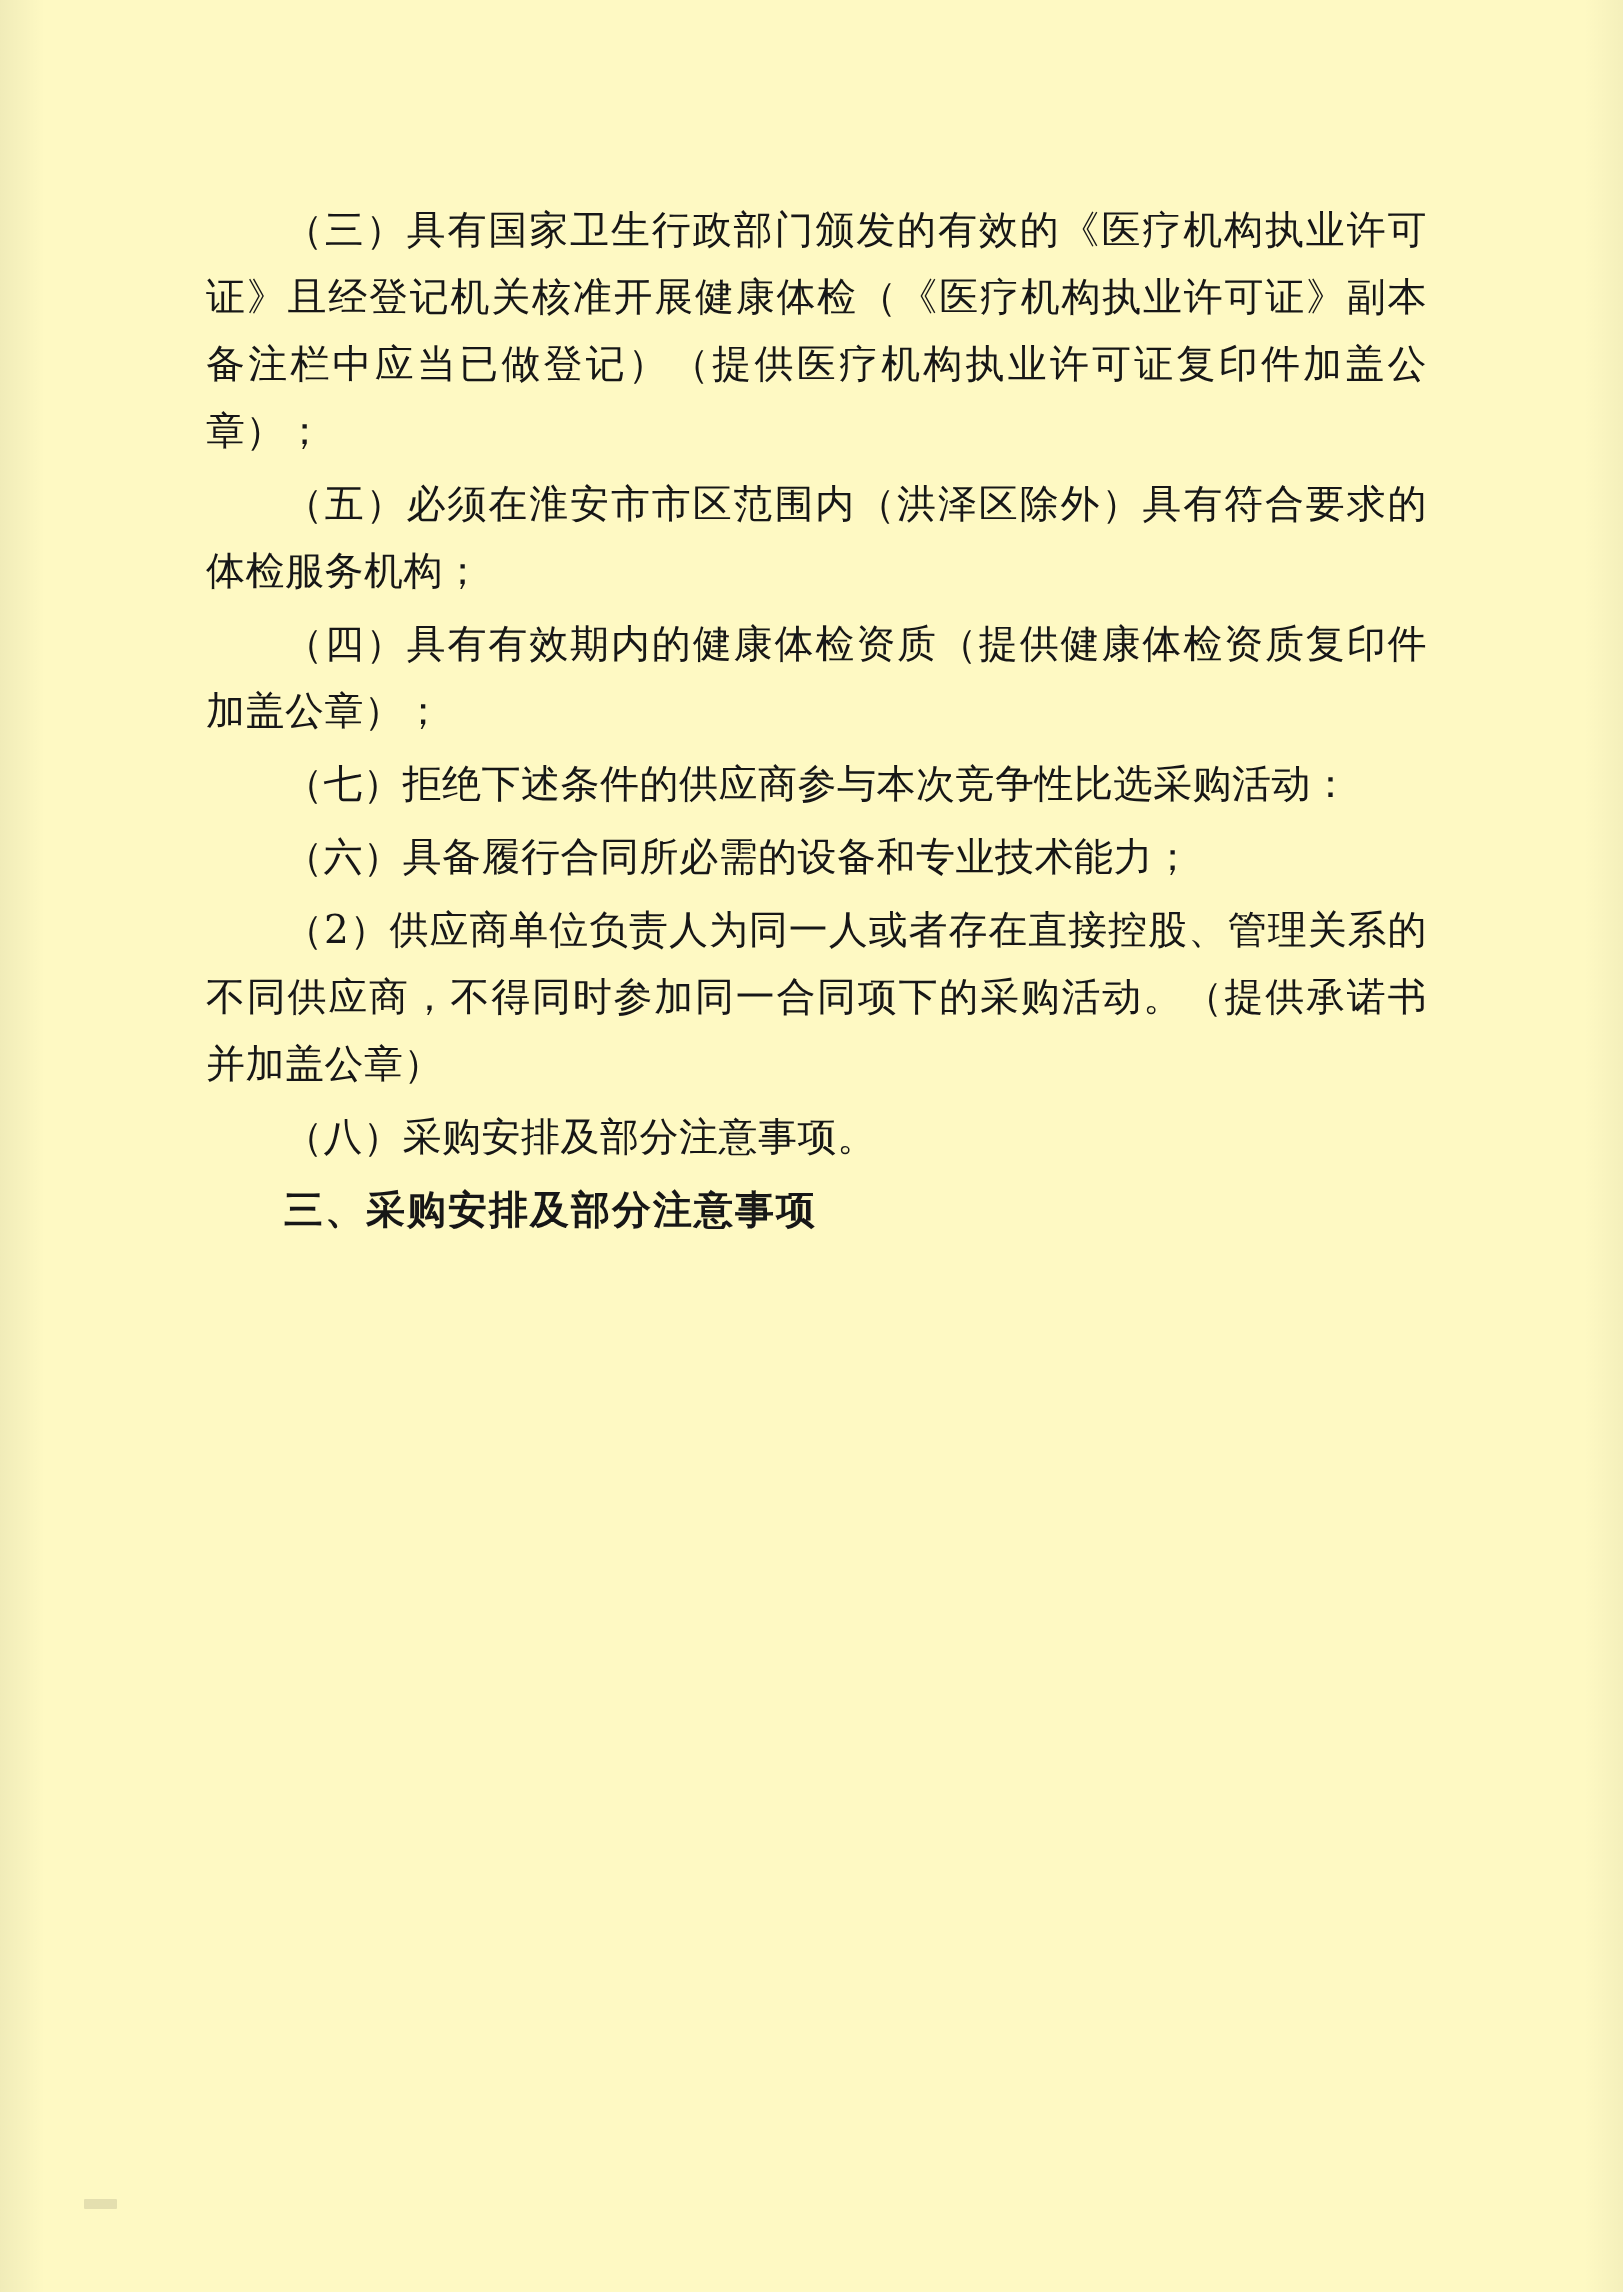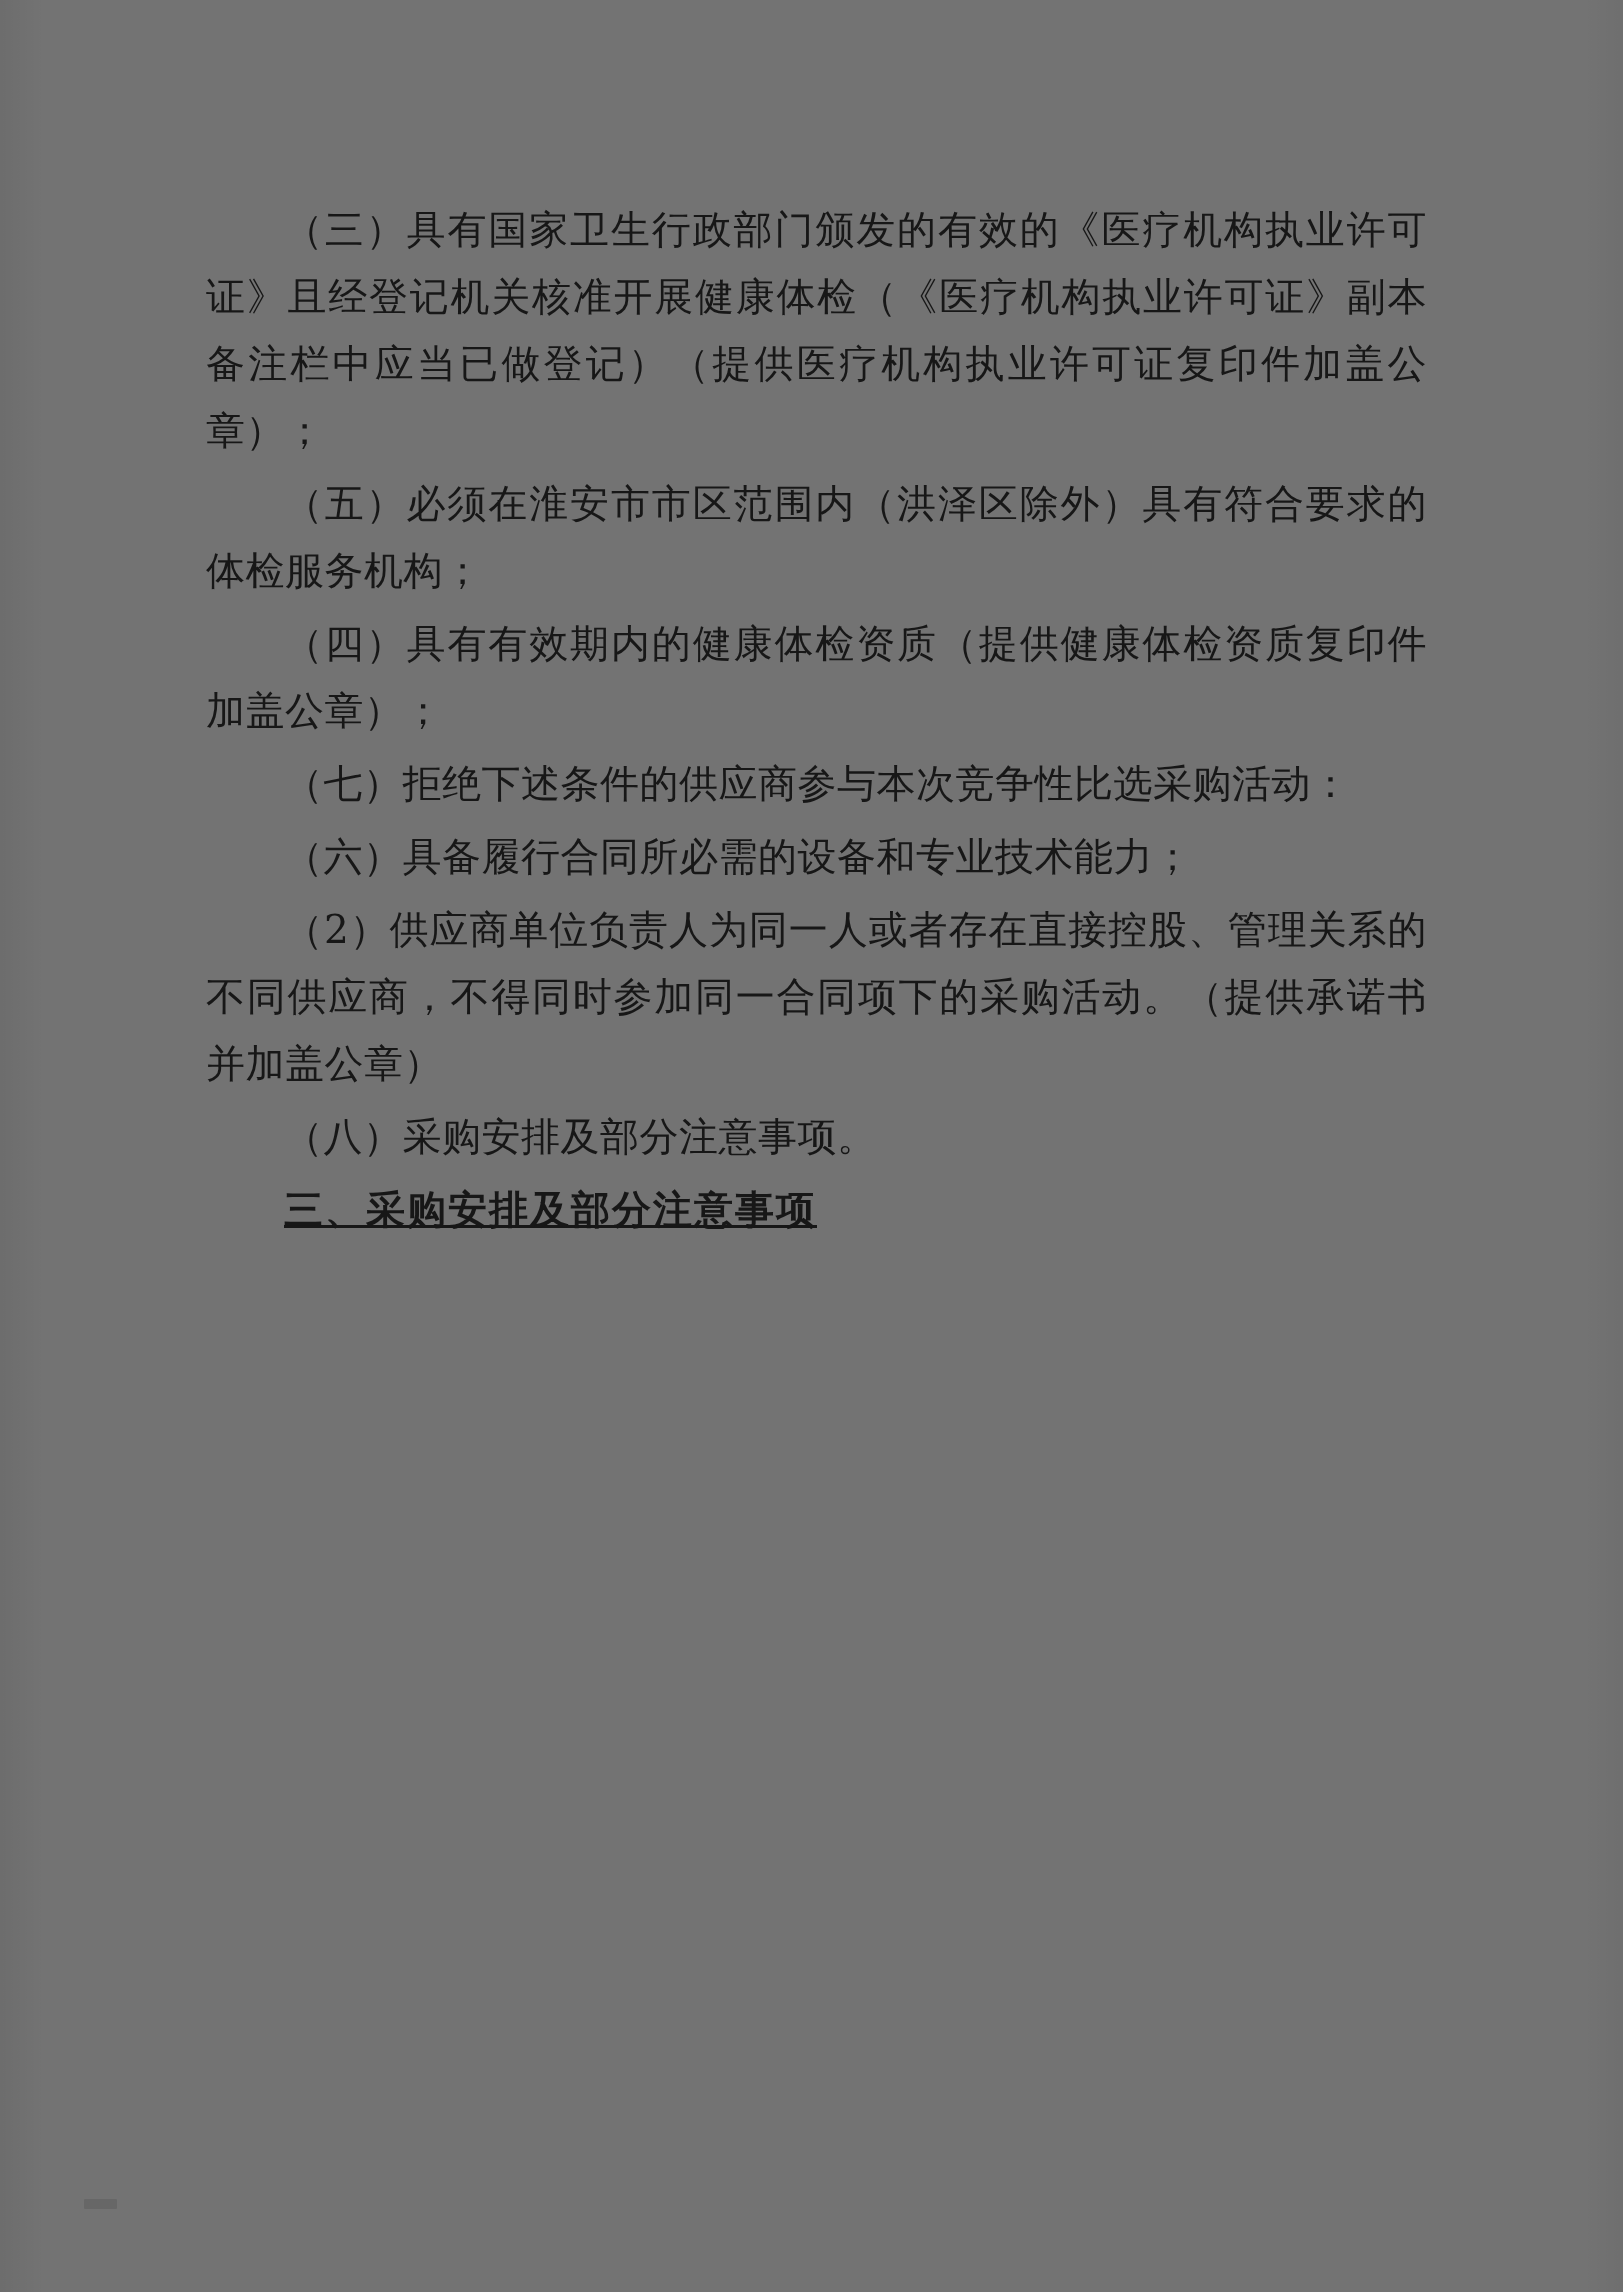--- a/index.html
+++ b/index.html
@@ -10,42 +10,41 @@
   body {
     width: 1623px;
     height: 2293px;
     font-family: "DejaVu Serif", "Liberation Serif", serif;
     color: #1c1c1c;
   }
   .page {
     position: relative;
     width: 1623px;
     height: 2293px;
-    background: #737373;
+    background: #fef9c3;
     box-sizing: border-box;
     padding: 196px 196px 54px 206px;
     overflow: hidden;
   }
   .doc-body {
     font-size: 39px;
     line-height: 1.72;
     letter-spacing: 0.5px;
     text-align: justify;
     text-justify: inter-ideograph;
     color: #171717;
   }
   .para {
     margin: 0 0 5.9px 0;
     text-indent: 2em;
     white-space: normal;
   }
   .para.heading {
     font-weight: 700;
     letter-spacing: 2px;
-    text-decoration: underline;
   }
   
   .page::before {
     content: "";
     position: absolute;
     left: 0; top: 0; bottom: 0;
     width: 45px;
     background: linear-gradient(to right, rgba(0,0,0,0.055), rgba(0,0,0,0));
     pointer-events: none;
   }

